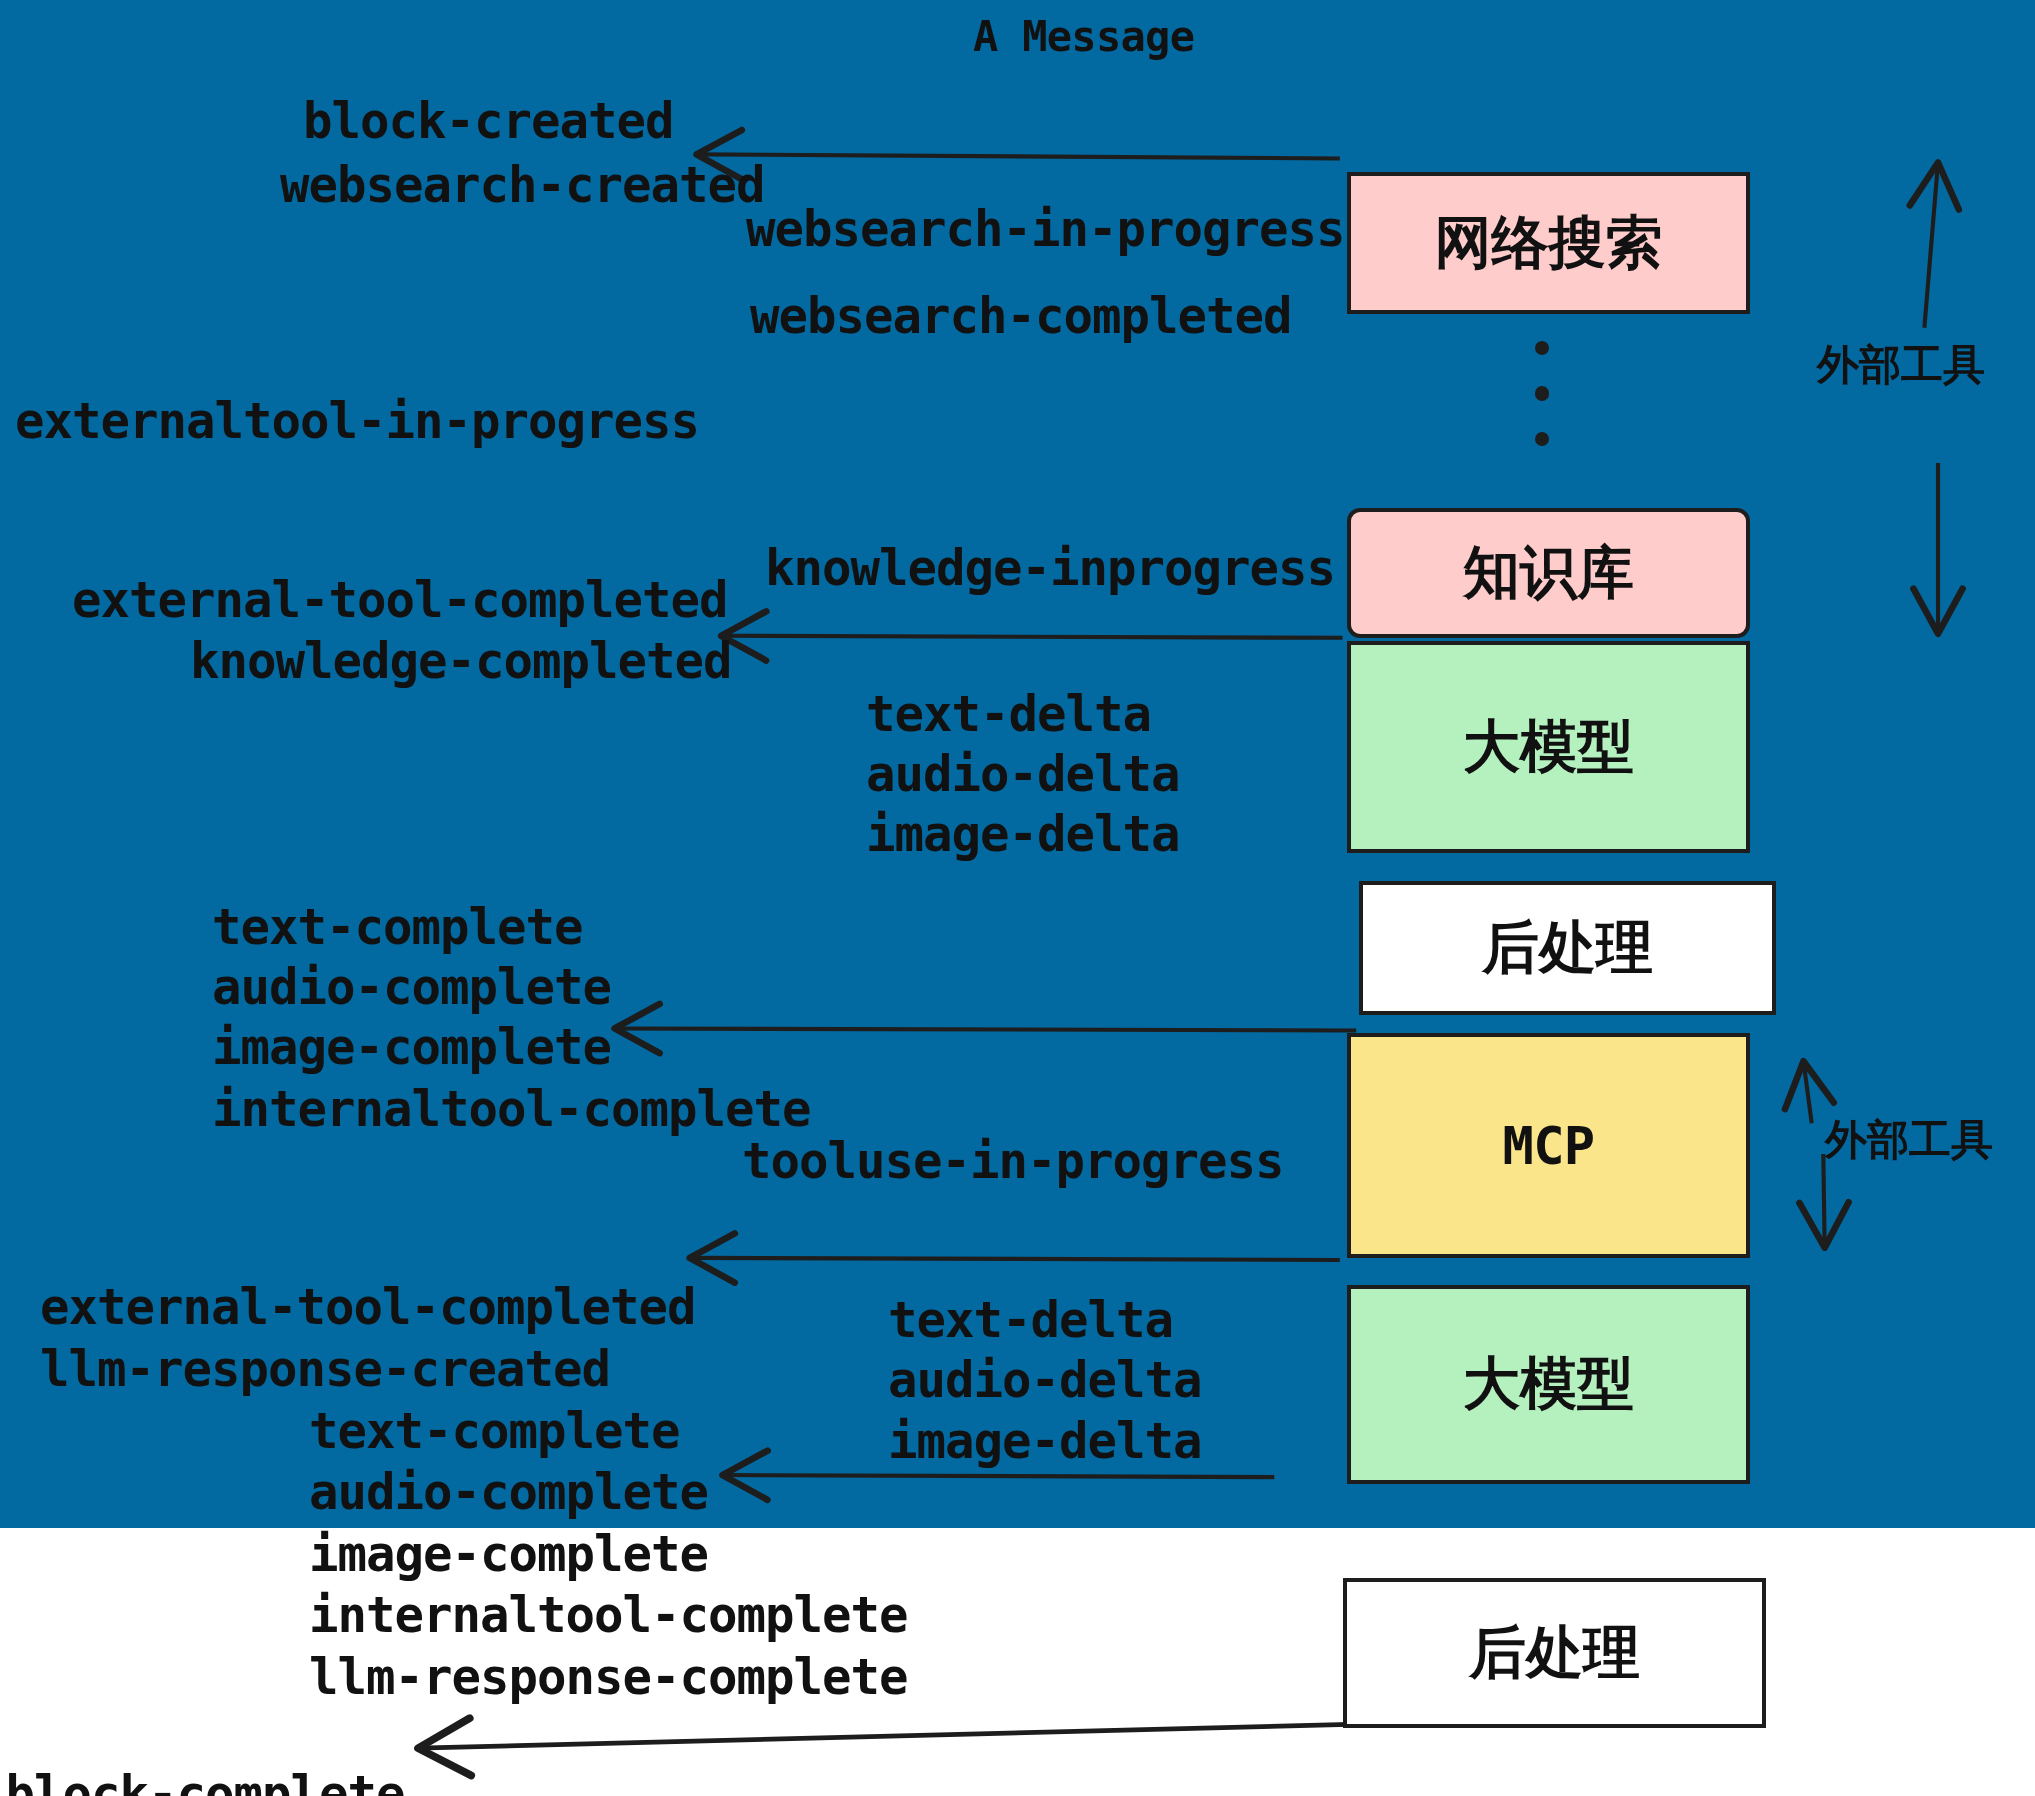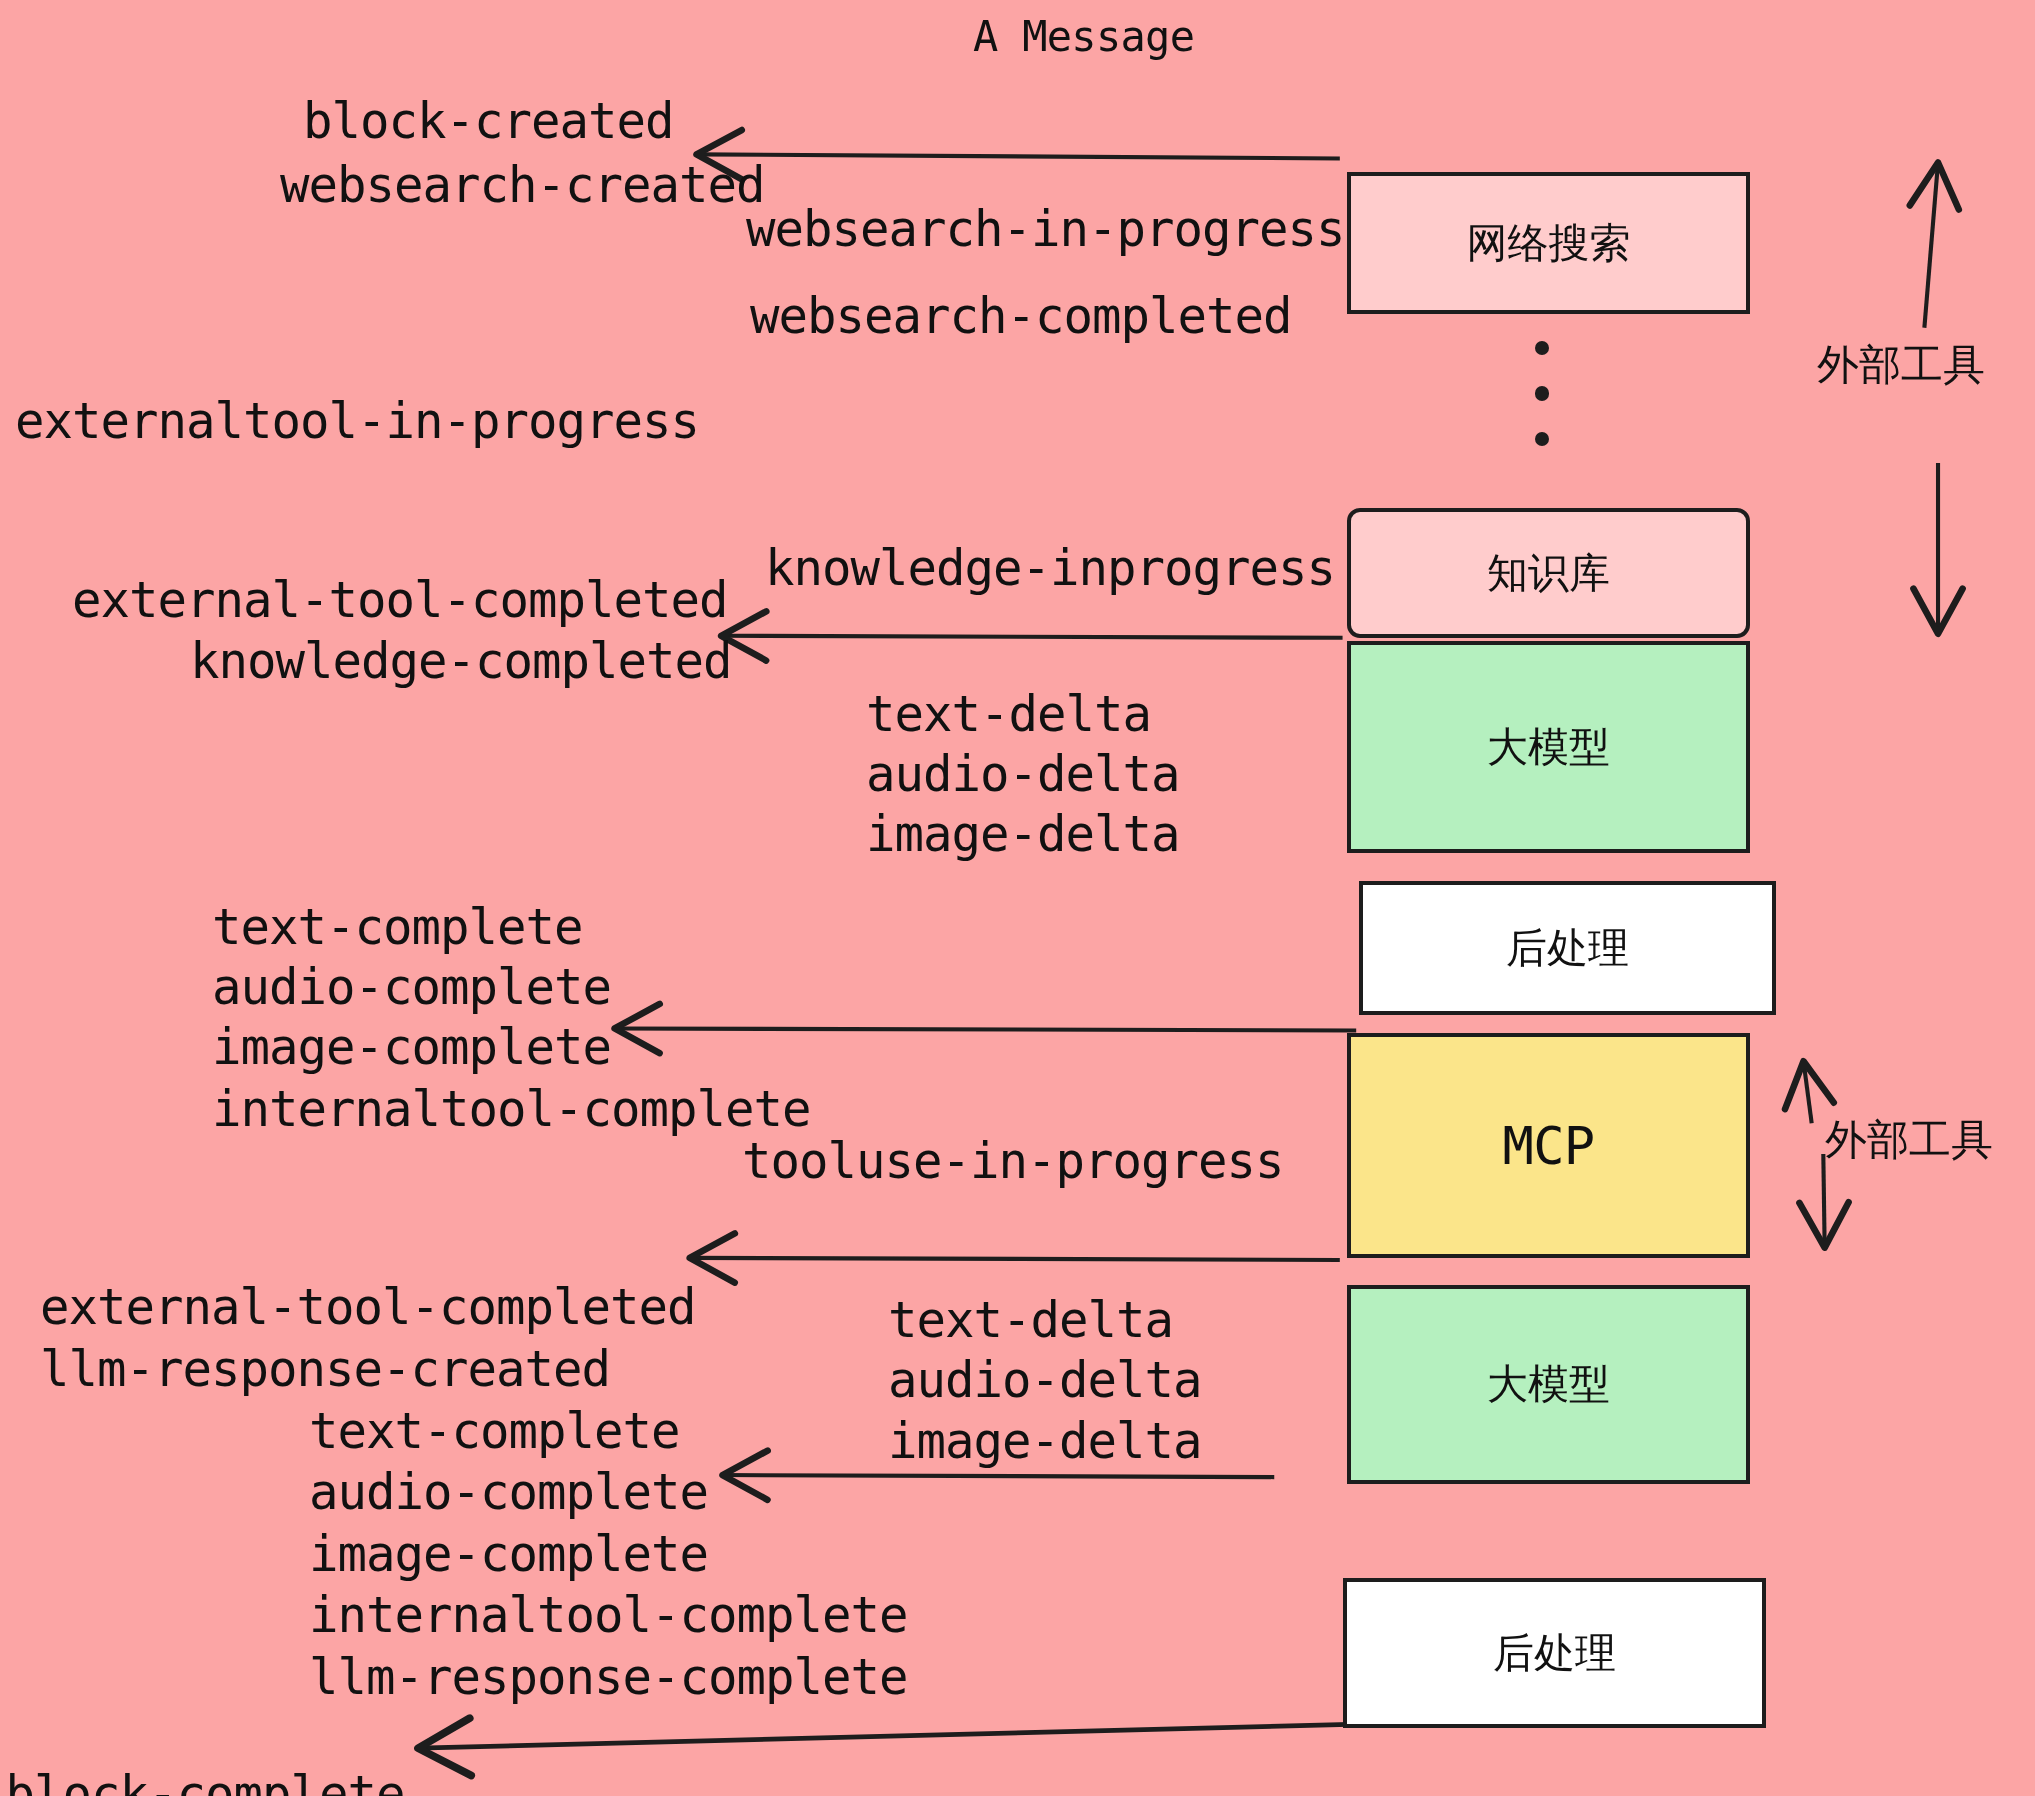--- a/index.html
+++ b/index.html
@@ -9,22 +9,23 @@
   }
   body {
     width: 2035px;
     height: 1796px;
     font-family: "DejaVu Sans Mono", "Liberation Mono", monospace;
     overflow: hidden;
   }
   #canvas {
     position: relative;
     width: 2035px;
-    height: 1796px;
-    background: #fca5a5;
+    height: 1528px;
+    background: #0369a1;
+    font-weight: bold;
   }
   #wires {
     position: absolute;
     left: 0;
     top: 0;
     width: 2035px;
     height: 1796px;
     pointer-events: none;
   }
   .evt {
@@ -39,21 +40,21 @@
   .node {
     position: absolute;
     border: 4.8px solid #1d1d1d;
     box-sizing: border-box;
     display: flex;
     align-items: center;
     justify-content: center;
   }
   .node-label {
     font-family: "DejaVu Sans", "Liberation Sans", sans-serif;
-    font-size: 41px;
+    font-size: 57px;
     color: #111111;
     white-space: pre;
   }
   .node-label.latin {
     font-family: "DejaVu Sans Mono", "Liberation Mono", monospace;
     font-size: 52px;
     letter-spacing: -0.7px;
   }
   .side-label {
     position: absolute;

